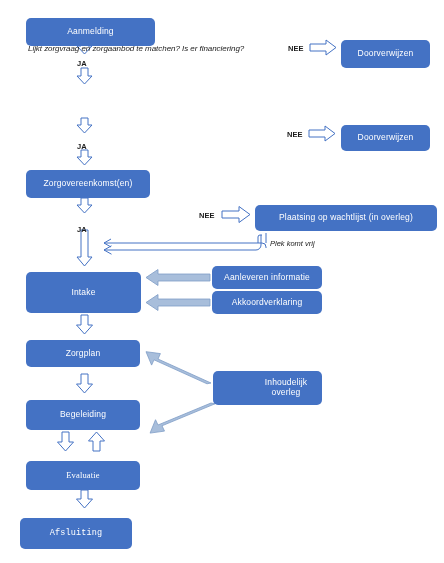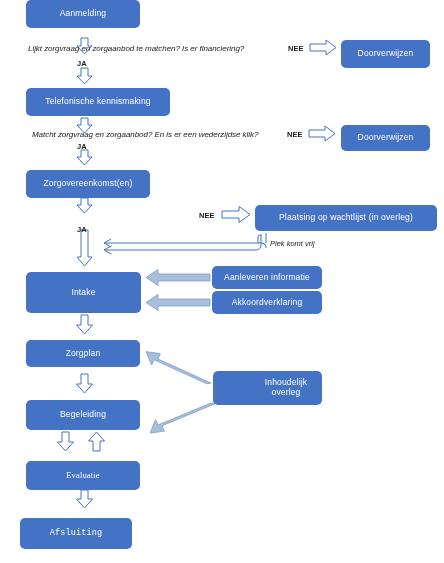--- a/index.html
+++ b/index.html
@@ -149,31 +149,28 @@
 
     <g>
       <path class="sa" d="M211,383 l-53,-24 l2.4,-5.4 l-14.4,-1.9 l5.6,13.4 l2.4,-5.3 l53,24 z"></path>
     </g>
 
     <g>
       <path class="sa" d="M211,403 l-53,22 l-2.5,-5.3 l-5.4,13.4 l14.4,-2 l-2.5,-5.3 l53,-22 z"></path>
     </g>
   </svg>
 
-  <div class="box" style="left:26px;top:0;width:114px;height:28px;">
+  <div class="box" style="left:26px;top:18px;width:129px;height:28px;">
     <span>Aanmelding</span>
   </div>
 
   <div class="box" style="left:341px;top:40px;width:89px;height:28px;">
     <span>Doorverwijzen</span>
   </div>
 
-  <div class="box" style="left:26px;top:88px;width:144px;height:28px;">
-    <span>Telefonische kennismaking</span>
-  </div>
 
   <div class="box" style="left:341px;top:125px;width:89px;height:26px;">
     <span>Doorverwijzen</span>
   </div>
 
   <div class="box" style="left:26px;top:170px;width:124px;height:28px;">
     <span>Zorgovereenkomst(en)</span>
   </div>
 
   <div class="box" style="left:255px;top:205px;width:182px;height:26px;">
@@ -209,21 +206,20 @@
   </div>
 
   <div class="box" style="left:20px;top:518px;width:112px;height:31px;font-family:Liberation Mono, monospace;">
     <span>Afsluiting</span>
   </div>
 
   <div class="qtext" style="left:28px;top:44px;">Lijkt zorgvraag en zorgaanbod te matchen?  Is er financiering?</div>
   <div class="lbl" style="left:288px;top:44px;">NEE</div>
   <div class="lbl" style="left:77px;top:59px;">JA</div>
 
-  <div class="qtext" style="left:32px;top:130px;">Matcht zorgvraag en zorgaanbod? En is er een wederzijdse klik?</div>
   <div class="lbl" style="left:287px;top:130px;">NEE</div>
   <div class="lbl" style="left:77px;top:142px;">JA</div>
 
   <div class="lbl" style="left:199px;top:211px;">NEE</div>
   <div class="lbl" style="left:77px;top:225px;">JA</div>
 
   <div class="note" style="left:270px;top:239px;">Plek komt vrij</div>
 
 </div>
 

